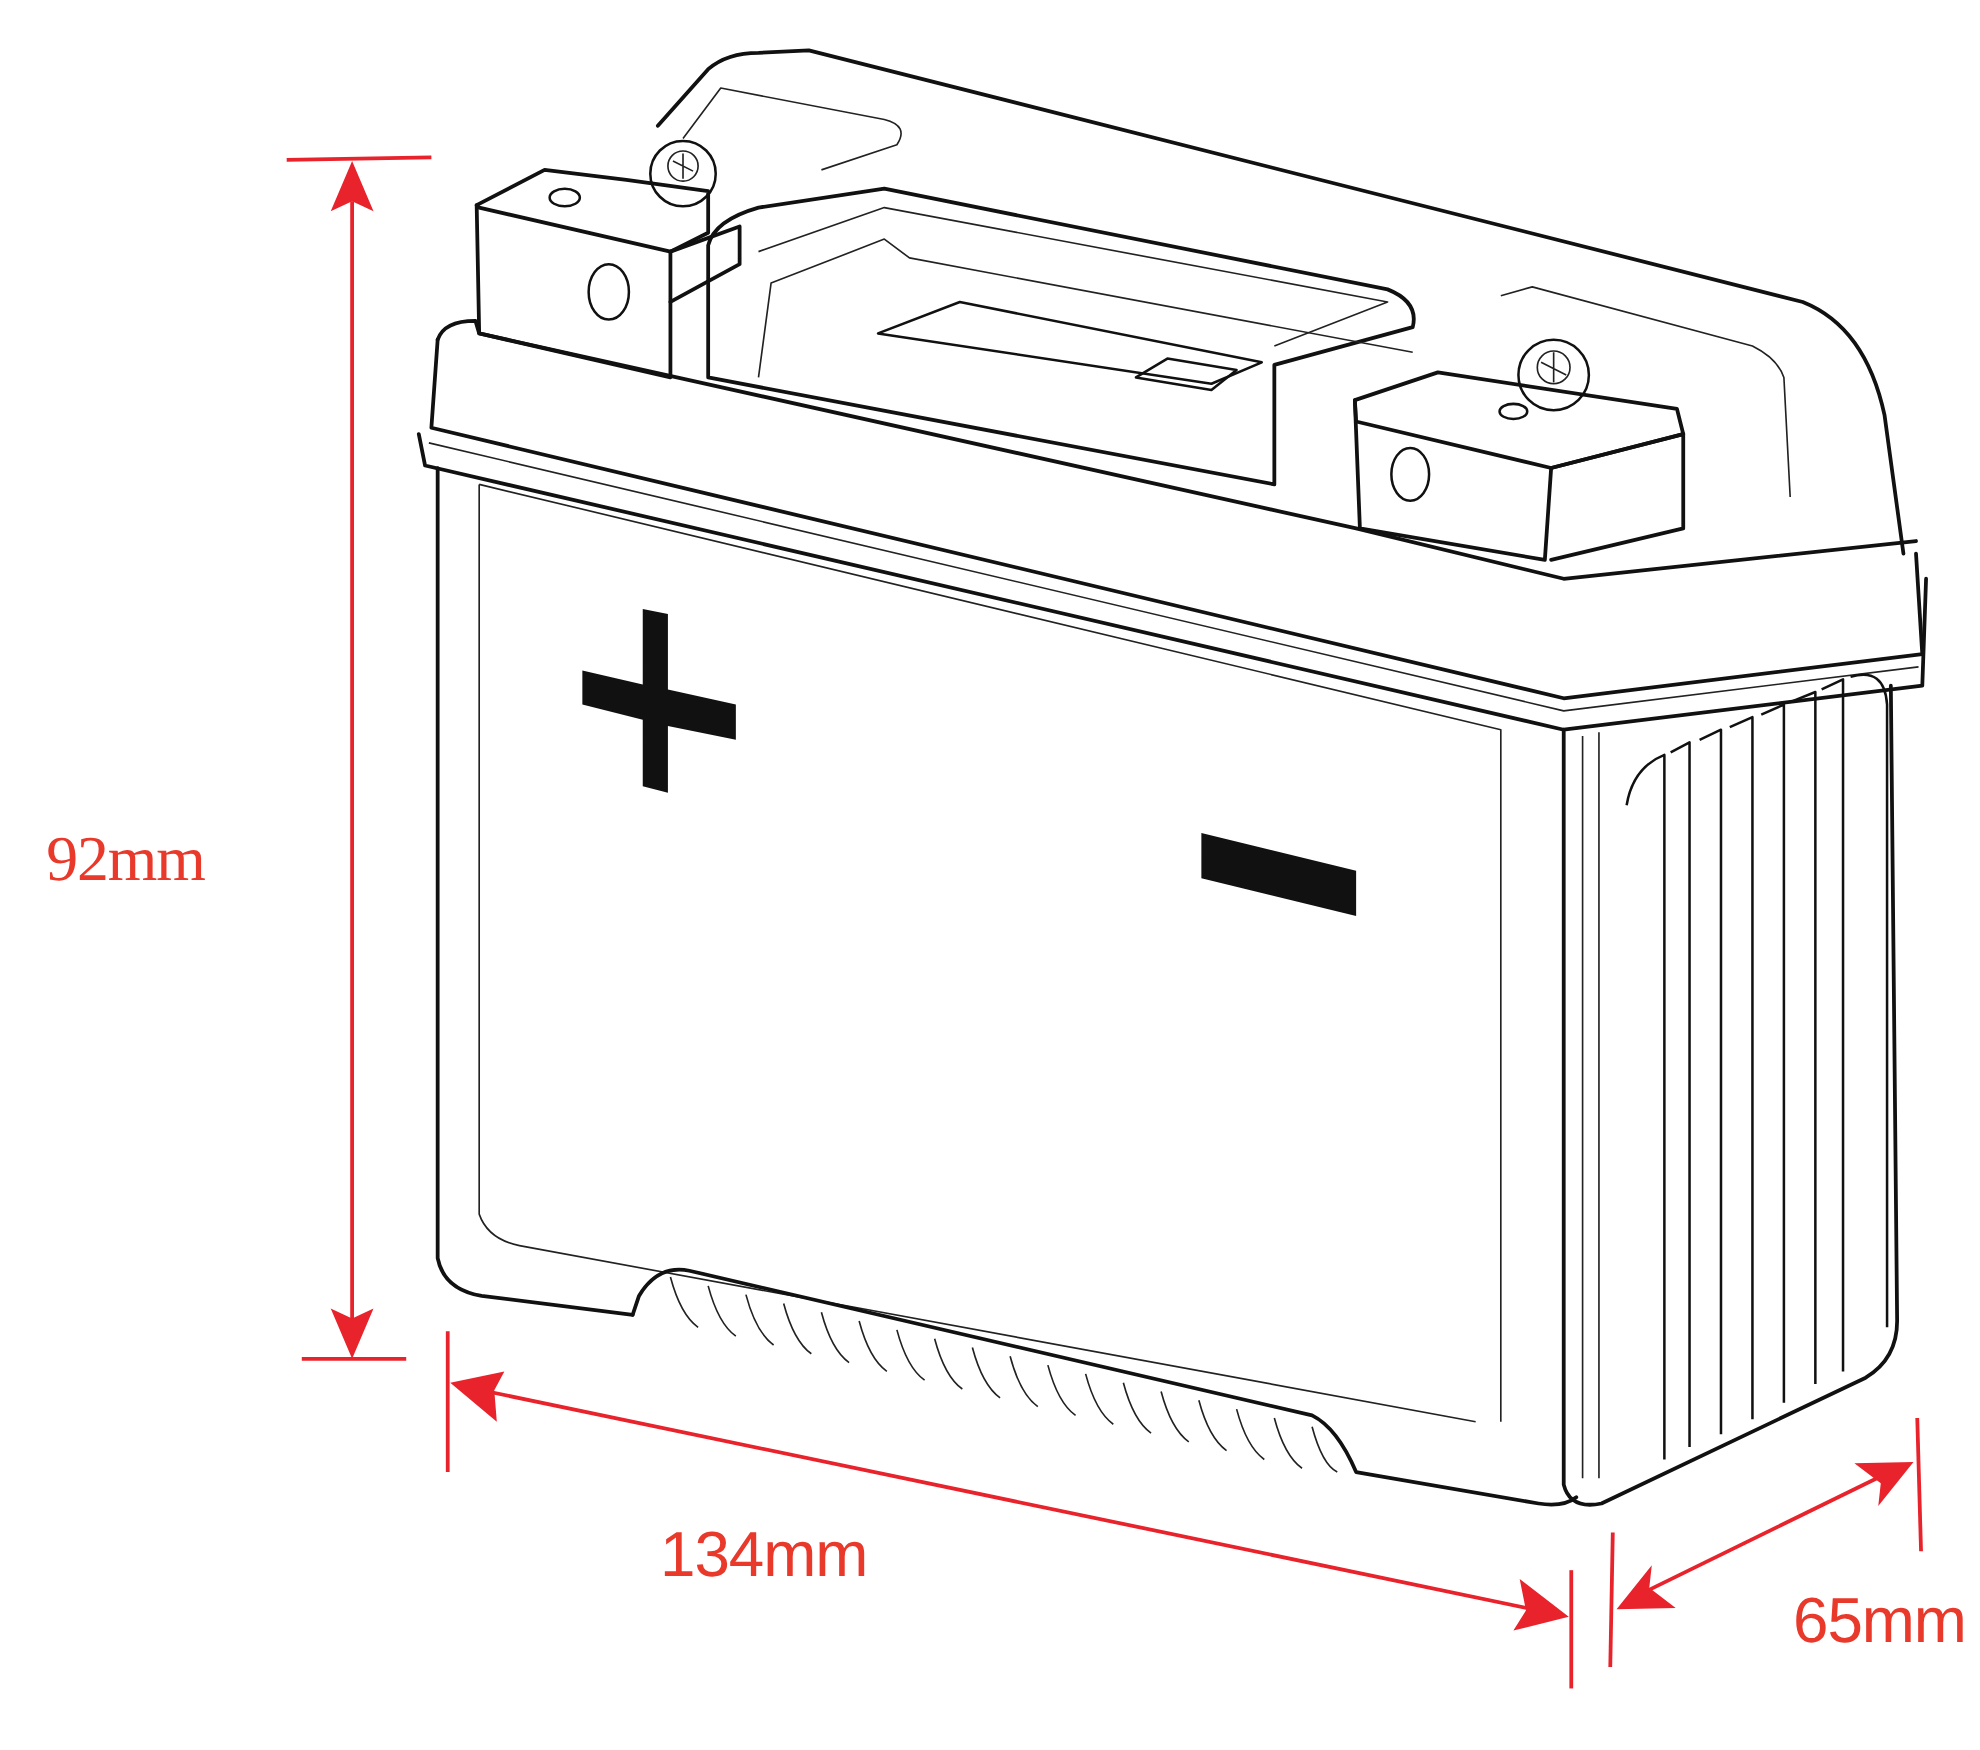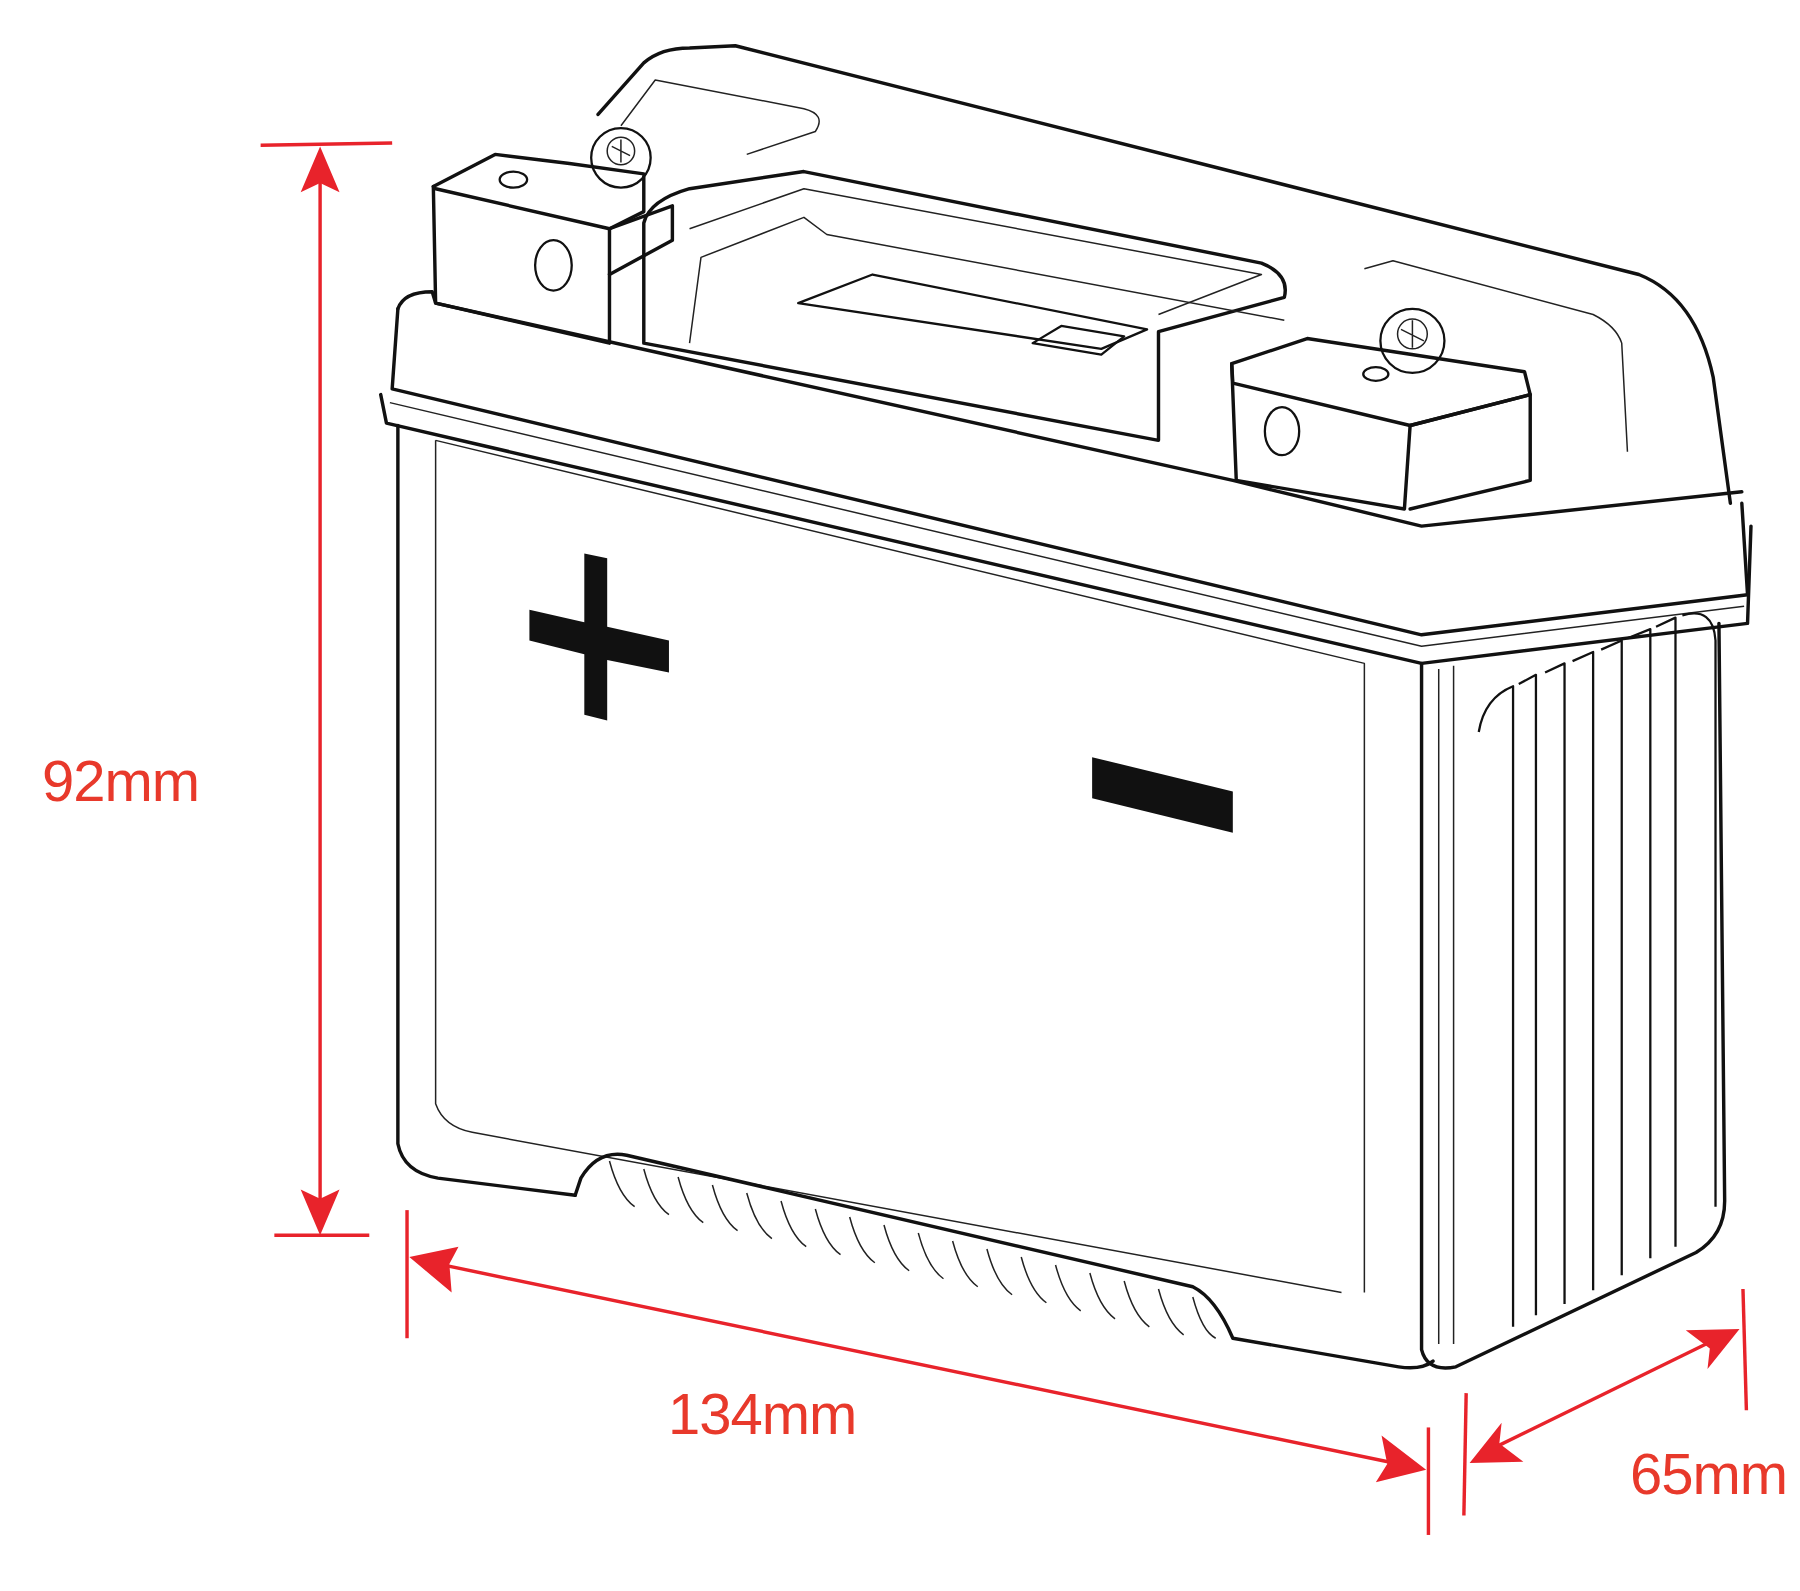--- a/index.html
+++ b/index.html
@@ -101,15 +101,15 @@
 
   <g>
     <line class="red" x1="1279" y1="1218" x2="1277" y2="1325"></line>
     <line class="red" x1="1521" y1="1127" x2="1524" y2="1233"></line>
     <line class="red" x1="1305" y1="1265" x2="1495" y2="1172"></line>
     <path class="redf" d="M1282,1279 L1310,1244 L1308,1262 L1329,1278 Z"></path>
     <path class="redf" d="M1518,1162 L1490,1197 L1492,1179 L1471,1163 Z"></path>
   </g>
 </svg>
 
-<div class="dim-label" style="left:42px;top:752px;">92mm</div>
-<div class="dim-label" style="left:668px;top:1385px;">134mm</div>
+<div class="dim-label" style="left:42px;top:752px;font-family:Liberation Serif, serif;">92mm</div>
+<div class="dim-label" style="left:600px;top:1385px;">134mm</div>
 <div class="dim-label" style="left:1630px;top:1445px;">65mm</div>
 
 </body></html>

